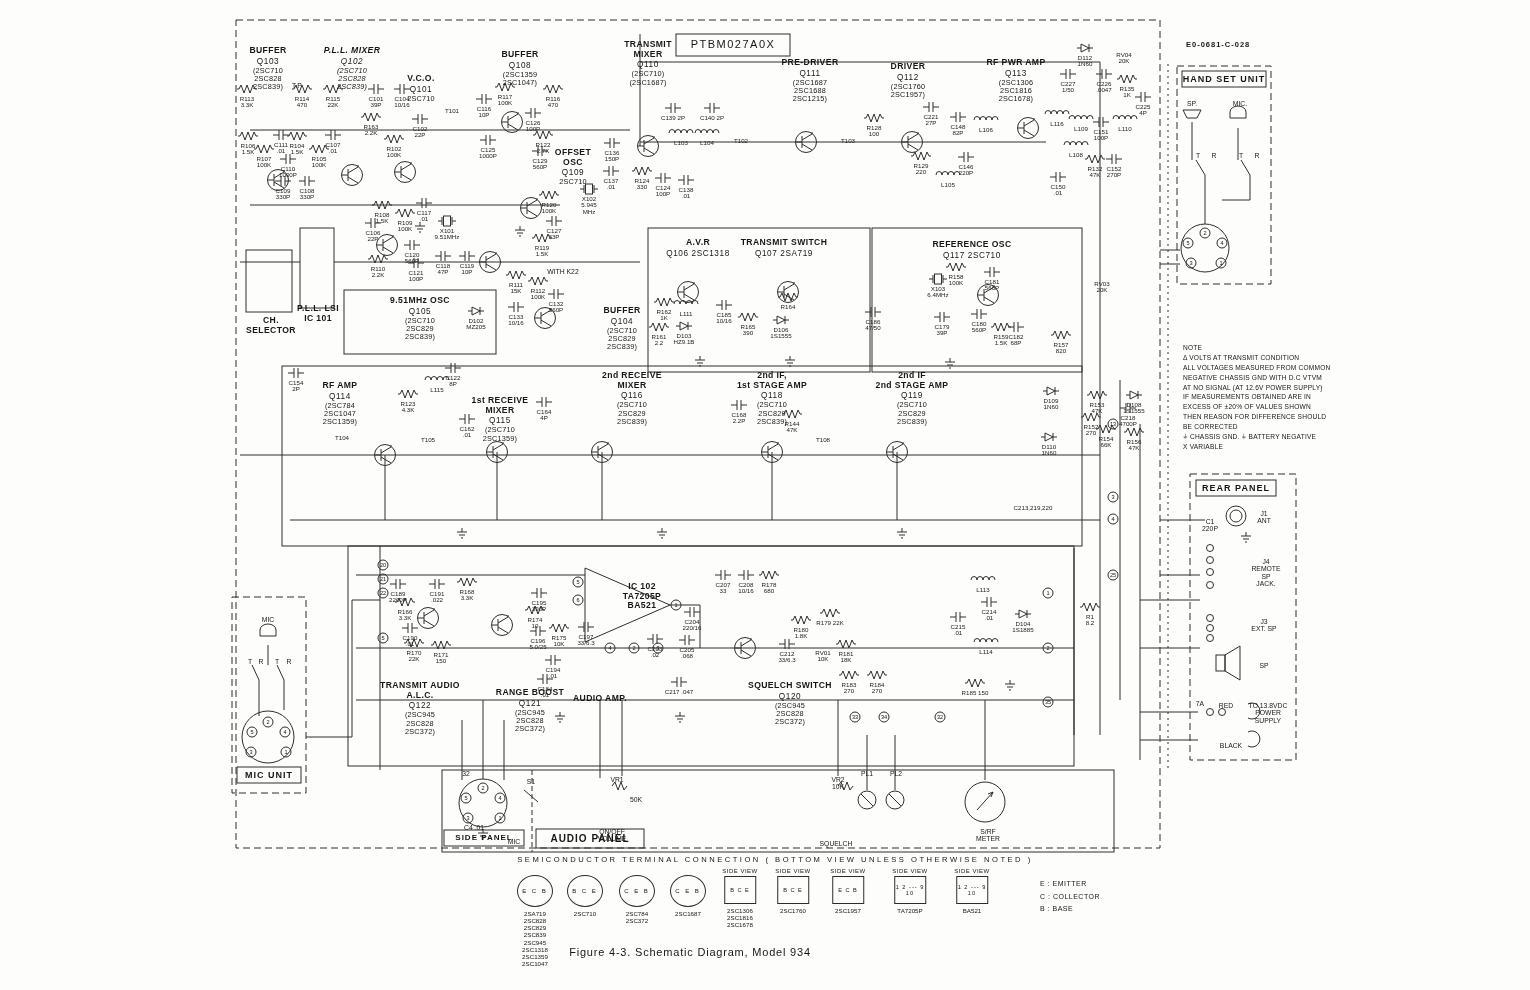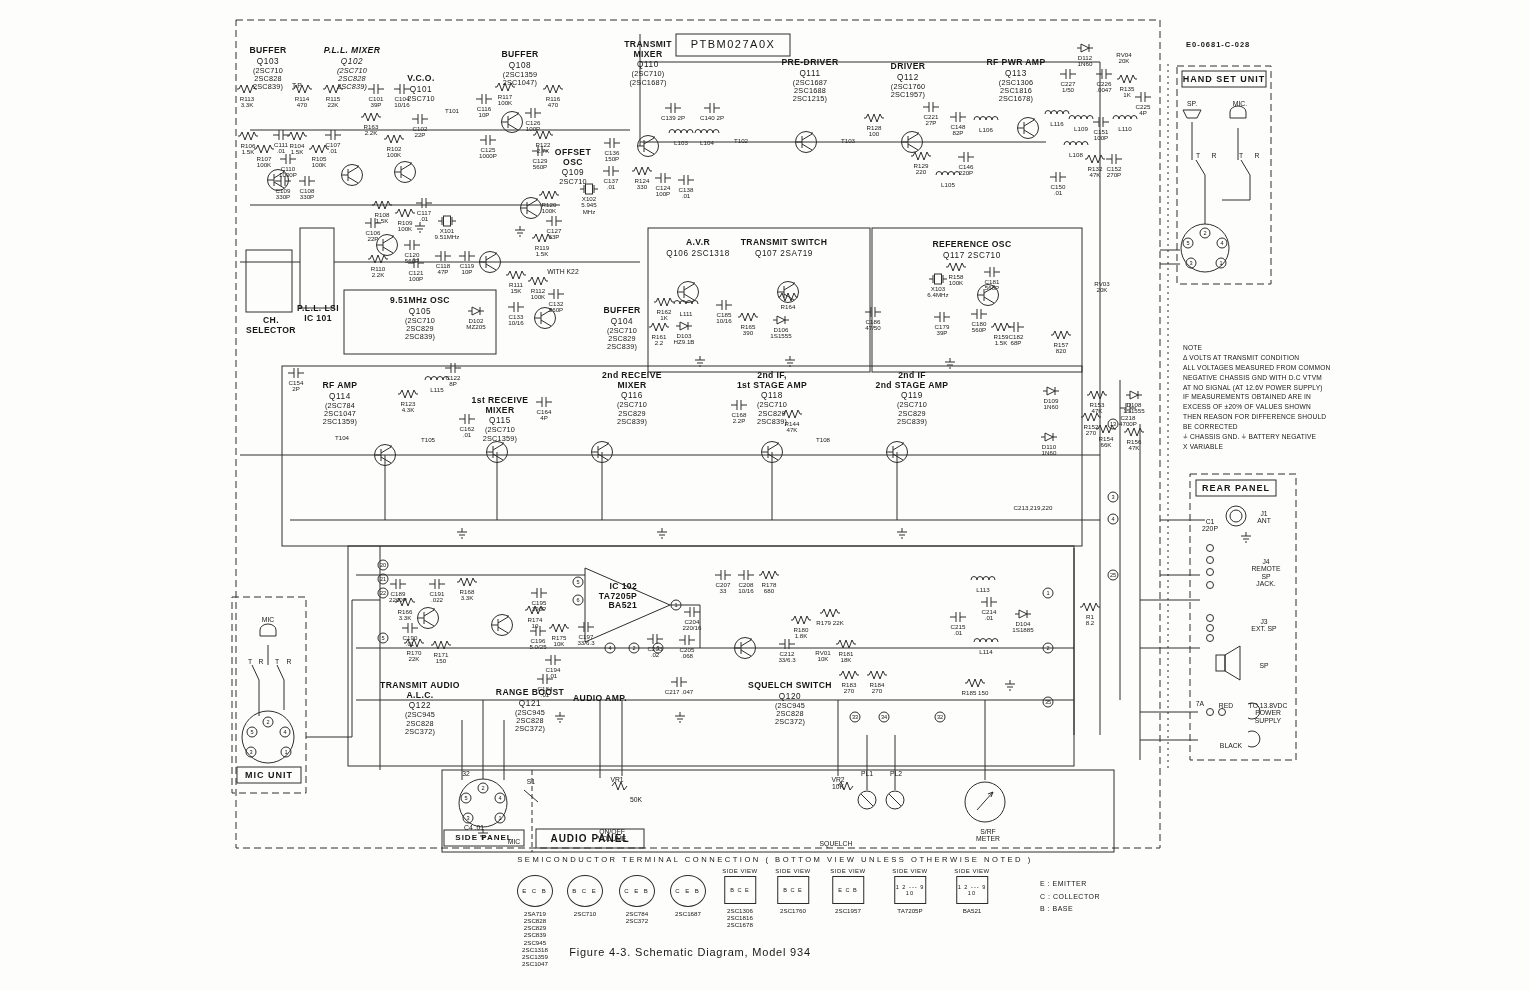--- a/index.html
+++ b/index.html
@@ -477,21 +477,21 @@
 2SC829
 2SC839)</div></div>
       <div class="stage" style="left: 420px; top: 681px;"><div class="t">TRANSMIT AUDIO
 A.L.C.</div><div class="q">Q122</div><div class="p">(2SC945
 2SC828
 2SC372)</div></div>
       <div class="stage" style="left: 530px; top: 688px;"><div class="t">RANGE BOOST</div><div class="q">Q121</div><div class="p">(2SC945
 2SC828
 2SC372)</div></div>
       <div class="stage" style="left: 600px; top: 694px;"><div class="t">AUDIO AMP.</div></div>
-      <div class="stage" style="left: 618px; top: 582px; text-align: right;"><div class="t">IC 102
+      <div class="stage" style="left: 642px; top: 582px;"><div class="t">IC 102
 TA7205P
 BA521</div></div>
       <div class="stage" style="left: 790px; top: 681px;"><div class="t">SQUELCH SWITCH</div><div class="q">Q120</div><div class="p">(2SC945
 2SC828
 2SC372)</div></div>
       <div class="comp" style="left: 247px; top: 96px;">R113
 3.3K</div>
       <div class="comp" style="left: 302px; top: 96px;">R114
 470</div>
       <div class="comp" style="left: 333px; top: 96px;">R115

